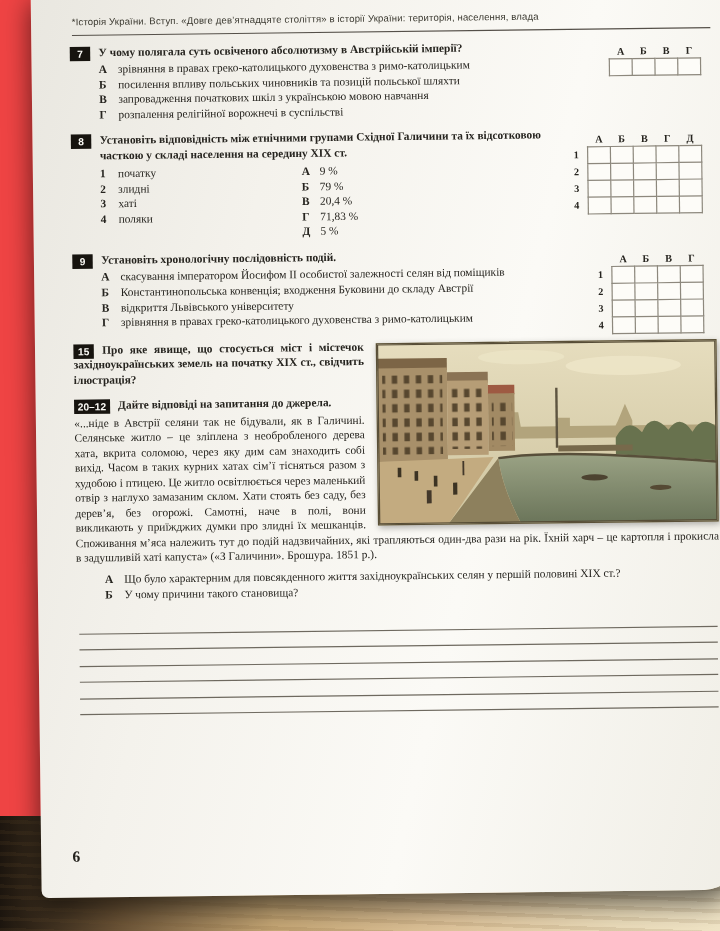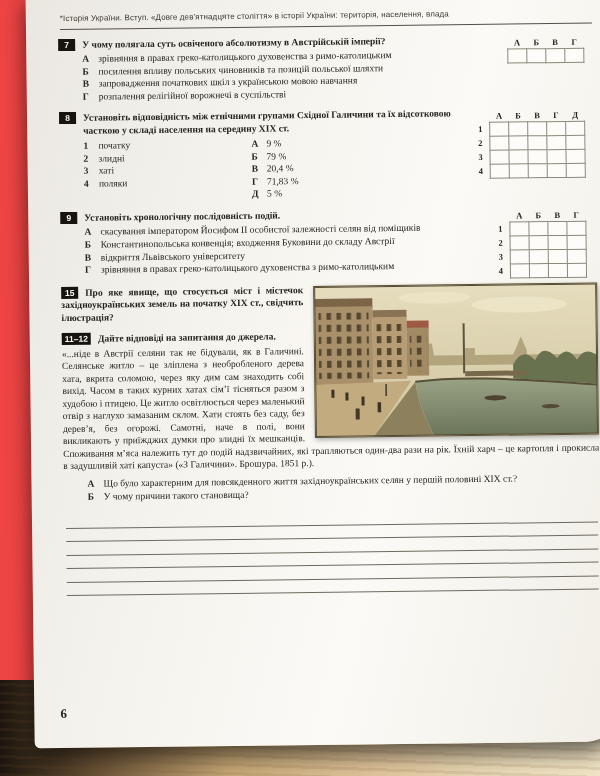--- a/index.html
+++ b/index.html
@@ -309,21 +309,21 @@
             <ellipse cx="235" cy="122" rx="9" ry="2.2" fill="#554a34"></ellipse>
             <rect width="282" height="150" fill="none" stroke="#564c36" stroke-width="2"></rect>
           </svg>
         </figure>
 
         <p class="p10">
           <span class="badge">15</span><span>Про яке явище, що стосується міст і містечок західноукраїнських земель на початку XIX ст., свідчить ілюстрація?</span>
         </p>
 
         <p class="p1112">
-          <span class="badge">11–12</span><b>Дайте відповіді на запитання до джерела.</b>
+          <span class="badge">20–12</span><b>Дайте відповіді на запитання до джерела.</b>
         </p>
 
         <p class="quote">«...ніде в Австрії селяни так не бідували, як в Галичині. Селянське житло – це зліплена з необробленого дерева хата, вкрита соломою, через яку дим сам знаходить собі вихід. Часом в таких курних хатах сім’ї тісняться разом з худобою і птицею. Це житло освітлюється через маленький отвір з наглухо замазаним склом. Хати стоять без саду, без дерев’я, без огорожі. Самотні, наче в полі, вони викликають у приїжджих думки про злидні їх мешканців. Споживання м’яса належить тут до подій надзвичайних, які трапляються один-два рази на рік. Їхній харч – це картопля і прокисла в задушливій хаті капуста» («З Галичини». Брошура. 1851 р.).</p>
 
         <div class="subopts">
           <div class="subopt">
             <span class="letter">А</span>
             <span>Що було характерним для повсякденного життя західноукраїнських селян у першій половині XIX ст.?</span>
           </div>
           <div class="subopt">

